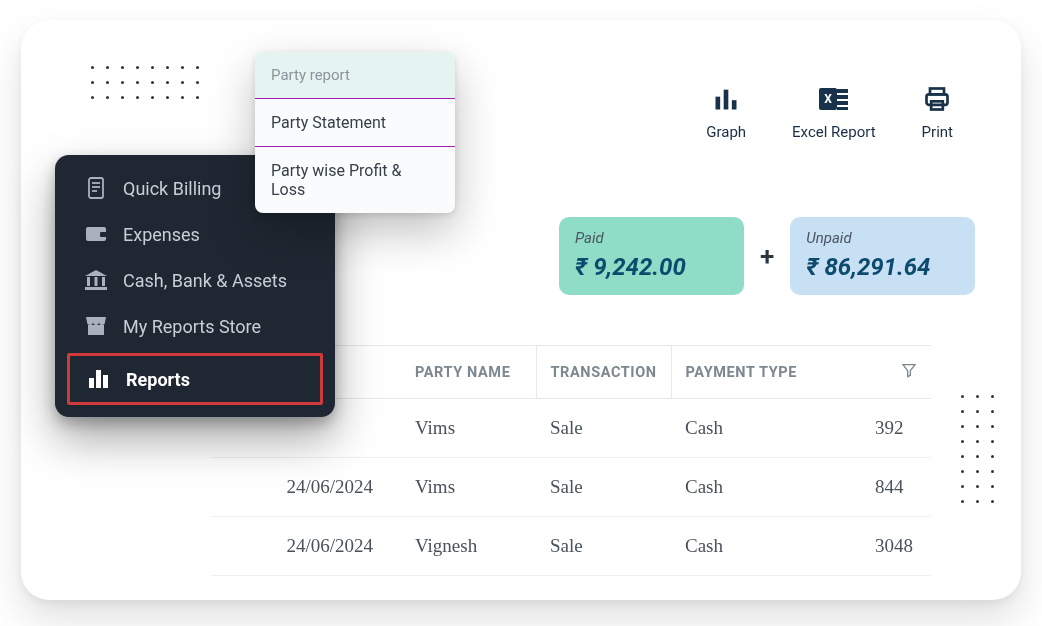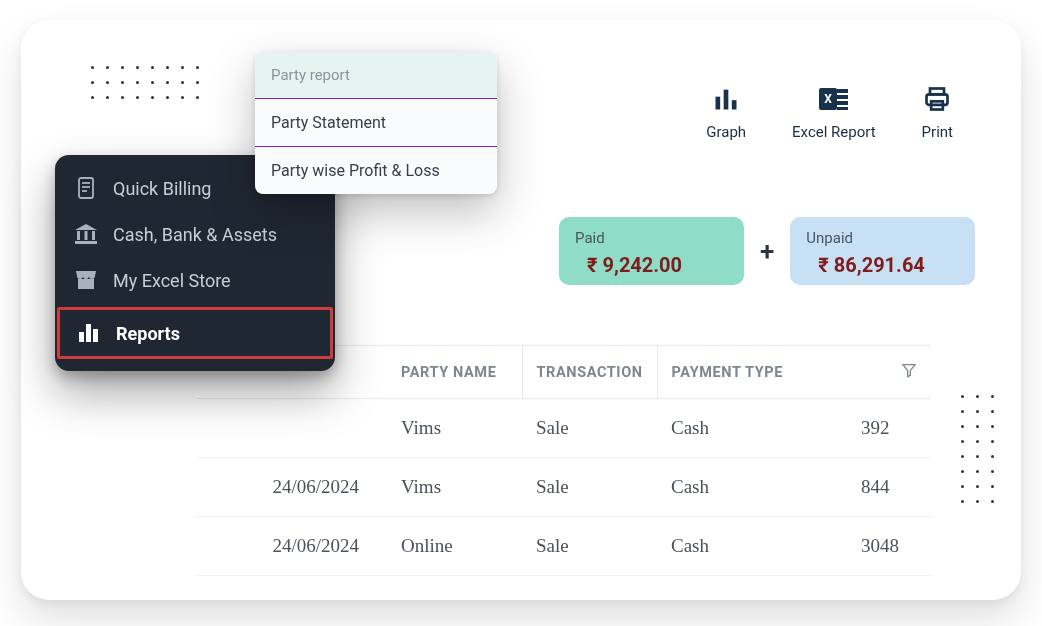--- a/index.html
+++ b/index.html
@@ -31,21 +31,21 @@
   }
 
   
   .sidebar {
     position: absolute;
     left: 55px; top: 155px;
     width: 280px;
     background: #1f2732;
     border-radius: 14px;
     box-shadow: 0 22px 45px rgba(0,0,0,0.35), 0 6px 14px rgba(0,0,0,0.25);
-    padding: 10px 2px;
+    padding: 10px 12px;
   }
   .side-item {
     display: flex;
     align-items: center;
     gap: 16px;
     padding: 12px 18px;
     color: #c8ced6;
     font-size: 18px;
     cursor: pointer;
   }
@@ -56,21 +56,21 @@
     border: 3px solid #d13a3a;
     border-radius: 2px;
     margin: 4px 0 2px 0;
   }
   .side-ico { width: 22px; height: 22px; flex: 0 0 22px; display:flex; align-items:center; justify-content:center; color:#a9b1bd; }
 
   
   .popover {
     position: absolute;
     left: 255px; top: 52px;
-    width: 242px;
+    width: 200px;
     background: #fafbfc;
     border-radius: 8px;
     box-shadow: 0 18px 45px rgba(0,0,0,0.25), 0 2px 6px rgba(0,0,0,0.12);
     overflow: hidden;
     z-index: 20;
   }
   .pop-head {
     background: #e6f4f1;
     color: #8a949e;
     font-size: 15px;
@@ -100,32 +100,33 @@
 
   
   .tiles {
     position: absolute;
     left: 538px; top: 197px;
     display: flex; align-items: center; gap: 16px;
   }
   .tile {
     width: 185px;
     border-radius: 10px;
-    padding: 12px 16px 8px;
+    padding: 12px 16px 14px;
+    font-style: italic;
   }
   .tile-paid   { background: #8fdcc7; }
   .tile-unpaid { background: #c8e0f4; }
   .tile-label  { color: #4a5560; font-size: 15px; margin-bottom: 6px; }
-  .tile-value  { color: #7f1d1d; font-size: 20px; font-weight: 700; margin-left: 12px; }
+  .tile-value  { color: #0c4a6e; font-size: 24px; font-weight: 700; }
   .plus { color: #2c3540; font-size: 26px; font-weight: 600; }
 
   
   .table-wrap {
     position: absolute;
-    left: 176px; top: 325px; right: 90px;
+    left: 190px; top: 325px; right: 90px;
   }
   table { width: 100%; border-collapse: collapse; table-layout: fixed; }
   col.c-date { width: 190px; }
   col.c-party { width: 135px; }
   col.c-txn { width: 135px; }
   col.c-pay { width: 190px; }
   col.c-amt { width: auto; }
   th {
     text-align: left;
     color: #7c8790;
@@ -288,21 +289,21 @@
           </tr>
           <tr>
             <td style="text-align:right; padding-right:28px;">24/06/2024</td>
             <td>Vims</td>
             <td>Sale</td>
             <td>Cash</td>
             <td class="amt">844</td>
           </tr>
           <tr>
             <td style="text-align:right; padding-right:28px;">24/06/2024</td>
-            <td>Online</td>
+            <td>Vignesh</td>
             <td>Sale</td>
             <td>Cash</td>
             <td class="amt">3048</td>
           </tr>
         </tbody>
       </table>
     </div>
 
   </div>
 
@@ -313,38 +314,47 @@
             <rect x="2" y="1" width="14" height="20" rx="2"></rect>
             <line x1="5" y1="6" x2="13" y2="6"></line>
             <line x1="5" y1="10" x2="13" y2="10"></line>
             <line x1="5" y1="14" x2="10" y2="14"></line>
           </svg>
       </span>
       <span>Quick Billing</span>
     </div>
     <div class="side-item">
       <span class="side-ico">
+        <svg width="22" height="18" viewBox="0 0 22 18" fill="currentColor">
+            <rect x="1" y="2" width="20" height="14" rx="2"></rect>
+            <rect x="15" y="7" width="7" height="5" rx="1" fill="#1f2732"></rect>
+          </svg>
+      </span>
+      <span>Expenses</span>
+    </div>
+    <div class="side-item">
+      <span class="side-ico">
         <svg width="22" height="20" viewBox="0 0 22 20" fill="currentColor">
             <polygon points="11,0 22,6 0,6"></polygon>
             <rect x="2" y="7" width="3" height="9"></rect>
             <rect x="9.5" y="7" width="3" height="9"></rect>
             <rect x="17" y="7" width="3" height="9"></rect>
             <rect x="0" y="17" width="22" height="3"></rect>
           </svg>
       </span>
       <span>Cash, Bank &amp; Assets</span>
     </div>
     <div class="side-item">
       <span class="side-ico">
         <svg width="22" height="20" viewBox="0 0 22 20" fill="currentColor">
             <path d="M1 1h20l-1 5a3 3 0 01-6 0 3 3 0 01-6 0 3 3 0 01-6 0L1 1z"></path>
             <rect x="3" y="9" width="16" height="10"></rect>
           </svg>
       </span>
-      <span>My Excel Store</span>
+      <span>My Reports Store</span>
     </div>
     <div class="side-item active">
       <span class="side-ico" style="color:#fff;">
         <svg width="20" height="18" viewBox="0 0 20 18" fill="currentColor">
             <rect x="0" y="8" width="5" height="10"></rect>
             <rect x="7" y="0" width="5" height="18"></rect>
             <rect x="14" y="5" width="5" height="13"></rect>
           </svg>
       </span>
       <span>Reports</span>

